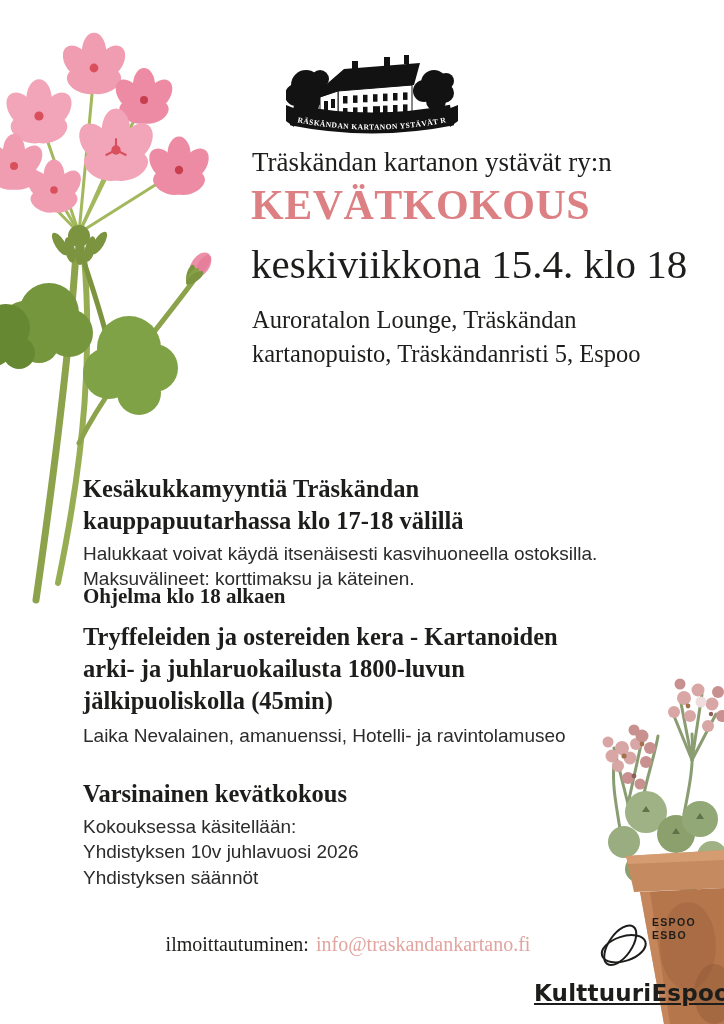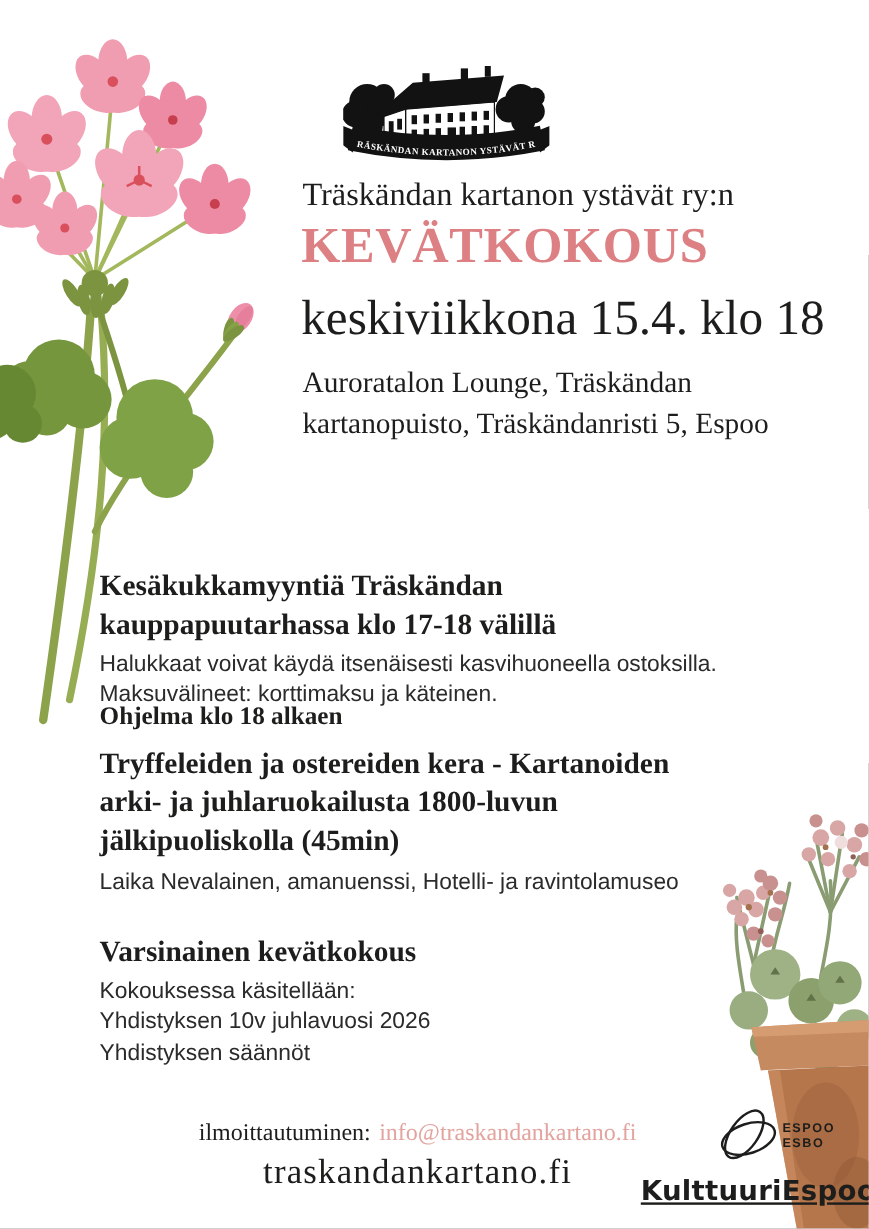--- a/index.html
+++ b/index.html
@@ -25,21 +25,21 @@
   .sans{font-family:"Liberation Sans","DejaVu Sans",sans-serif;font-size:19px;line-height:1.34;color:#2b2b2b;}
   .mt4{margin-top:4px;} .mt6{margin-top:6px;} .mt12{margin-top:12px;}
   
   .footer{left:16px;top:933px;width:664px;text-align:center;}
   .signup{font-size:20px;}
   .signup .label{margin-right:7px;}
   .signup .email{color:#e2a49f;}
   .website{font-size:29px;letter-spacing:1px;margin-top:5px;}
   
   .partners{left:534px;top:916px;width:190px;z-index:6;}
-  .espoo-row{display:flex;align-items:center;margin-left:60px;}
+  .espoo-row{display:flex;margin-left:60px;}
   .espoo-words{font-family:"Liberation Sans",sans-serif;font-weight:700;font-size:10.5px;
     letter-spacing:1.3px;line-height:1.25;color:#1d1d1b;margin-left:2px;}
   .kulttuuri{font-family:"DejaVu Sans","Liberation Sans",sans-serif;font-weight:700;
     font-size:23px;letter-spacing:.2px;color:#1d1d1b;margin-top:2px;text-decoration:underline;}
   
   .logo-svg{left:286px;top:33px;z-index:2;}
   .flower-left{left:-6px;top:28px;z-index:1;}
   .plant-pot{right:0;bottom:0;z-index:1;}
 </style>
 </head>
@@ -345,21 +345,20 @@
       <div class="line">Kokouksessa käsitellään:</div>
       <div class="line">Yhdistyksen 10v juhlavuosi 2026</div>
       <div class="line">Yhdistyksen säännöt</div>
     </div>
   </div>
 
   <div class="abs footer">
     <div class="signup line">
       <span class="label">ilmoittautuminen:</span><span class="email">info@traskandankartano.fi</span>
     </div>
-    <div class="website line">traskandankartano.fi</div>
   </div>
 
   <div class="abs partners">
     <div class="espoo-row">
       <svg width="56" height="62" viewBox="0 0 64 68" aria-hidden="true">
         <ellipse cx="30" cy="32" rx="26" ry="13" fill="none" stroke="#1d1d1b" stroke-width="2.3" transform="rotate(-55 30 32)"></ellipse>
         <ellipse cx="34" cy="36" rx="26" ry="14" fill="none" stroke="#1d1d1b" stroke-width="2.3" transform="rotate(-18 34 36)"></ellipse>
       </svg>
       <div class="espoo-words">
         <div class="line">ESPOO</div>

